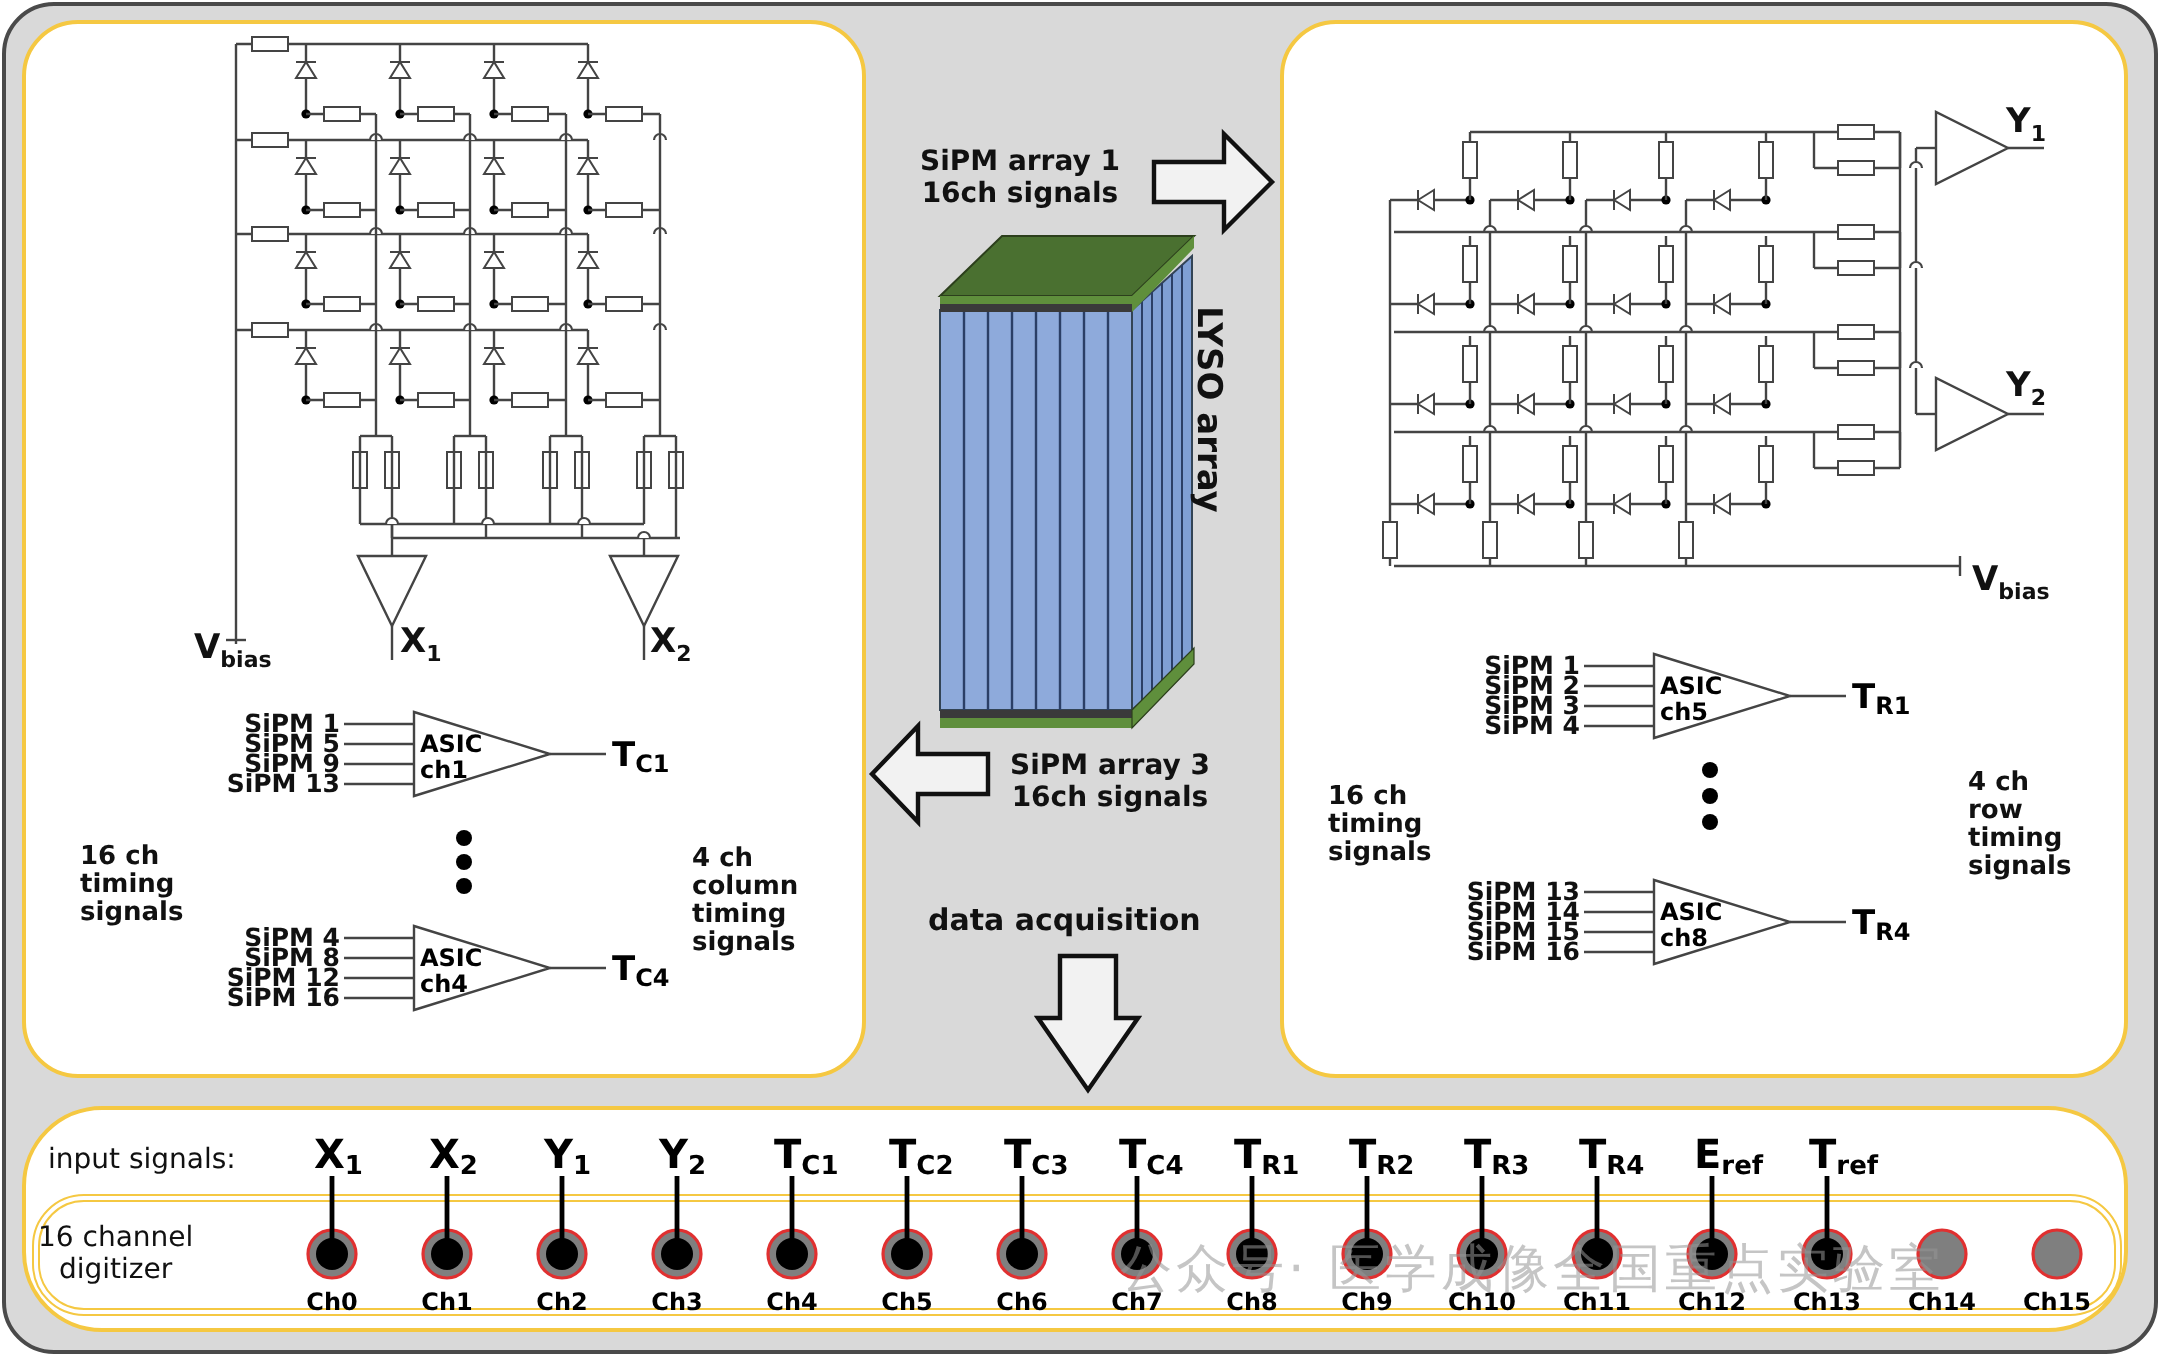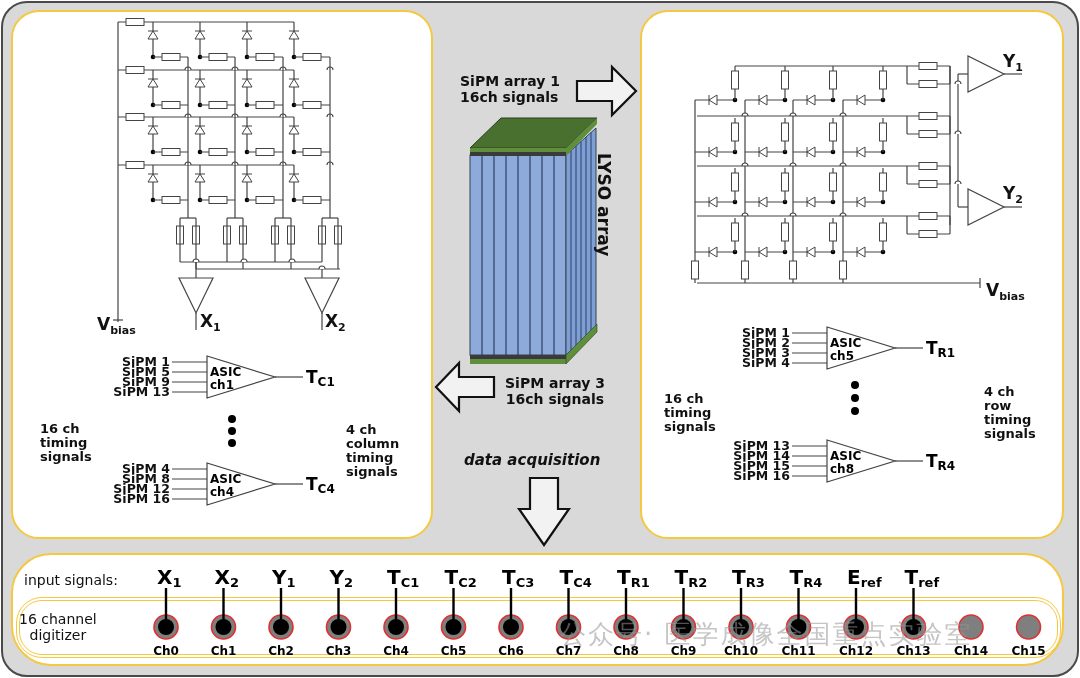--- a/index.html
+++ b/index.html
@@ -502,25 +502,25 @@
     <g>
       <circle cx="971" cy="627" r="12" fill="#7f7f7f" stroke="#e03030" stroke-width="1.6"></circle>
       <text x="971" y="655" text-anchor="middle" font-size="12" font-weight="bold" font-family="DejaVu Sans, sans-serif">Ch14</text>
     </g>
     <g>
       <circle cx="1028.5" cy="627" r="12" fill="#7f7f7f" stroke="#e03030" stroke-width="1.6"></circle>
       <text x="1028.5" y="655" text-anchor="middle" font-size="12" font-weight="bold" font-family="DejaVu Sans, sans-serif">Ch15</text>
     </g>
   </svg>
 
-<div class="lbl" style="left:460px;top:73px;text-align:left;">SiPM array 1
+<div class="lbl" style="left:460px;top:73px;text-align:center;">SiPM array 1
 16ch signals</div>
 <div class="lbl" style="left:505px;top:375px;text-align:center;">SiPM array 3
 16ch signals</div>
-<div class="lbl" style="left:464px;top:452px;font-size:15px;font-style:italic;">data acquisition</div>
+<div class="lbl" style="left:464px;top:452px;font-size:15px;">data acquisition</div>
 <div class="lbl" style="left:612px;top:153px;font-size:17px;transform-origin:0 0;transform:rotate(90deg);">LYSO array</div>
 
 <div class="lbl" style="left:97px;top:316px;font-size:17px;"><span>V</span><sub style="font-size:11px">bias</sub></div>
 <div class="lbl" style="left:200px;top:313px;font-size:17px;"><span>X</span><sub style="font-size:11px">1</sub></div>
 <div class="lbl" style="left:325px;top:313px;font-size:17px;"><span>X</span><sub style="font-size:11px">2</sub></div>
 
 <div class="lbl small" style="left:40px;top:406px;">16 ch
 timing
 signals</div>
 <div class="lbl small" style="left:346px;top:407px;">4 ch

